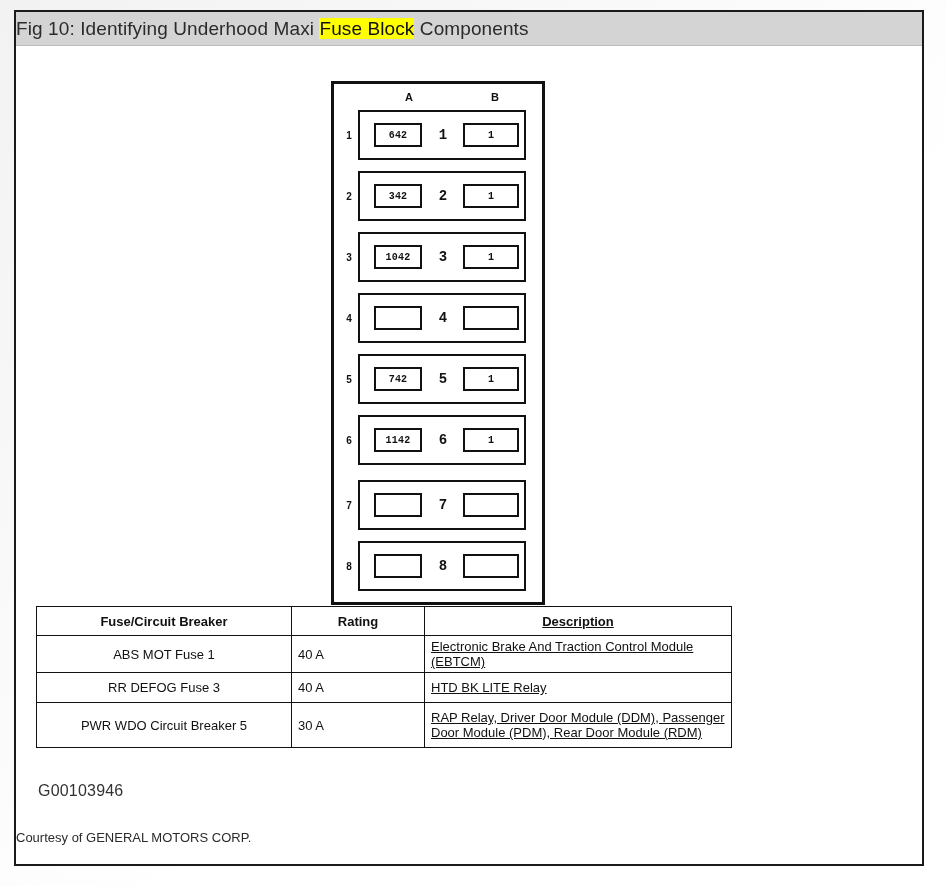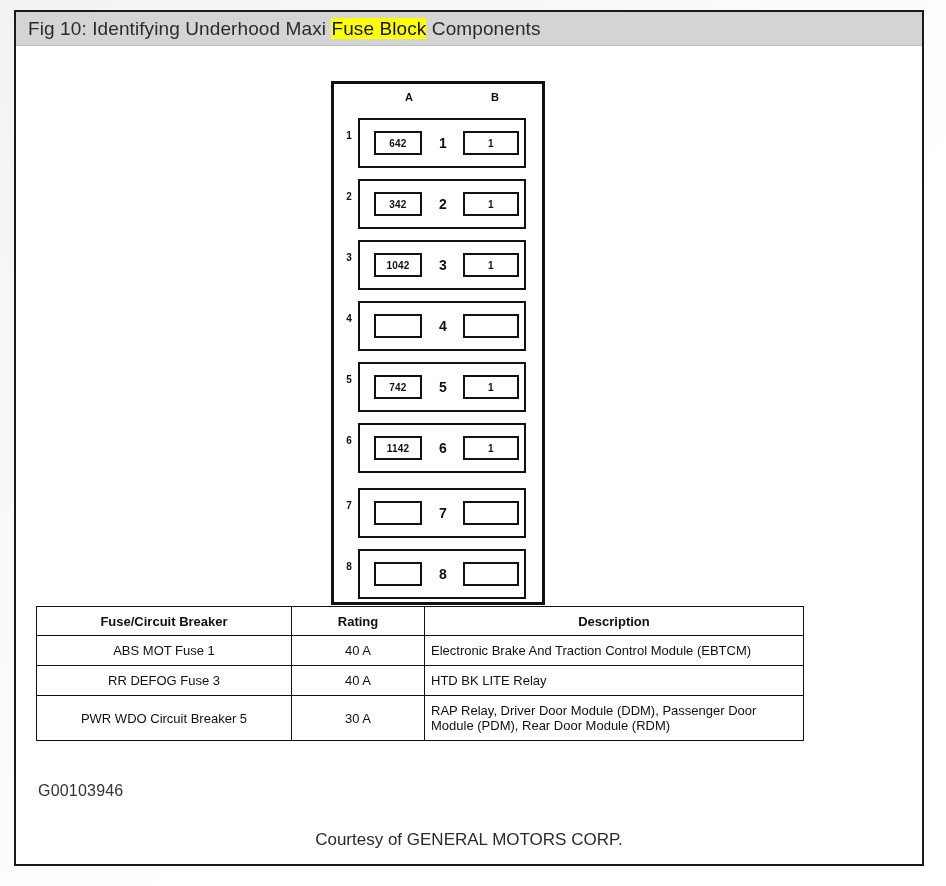--- a/index.html
+++ b/index.html
@@ -41,21 +41,20 @@
     height: 34px;
     background: #d4d4d4;
     box-sizing: border-box;
     border-bottom: 1px solid #bdbdbd;
     display: flex;
     align-items: center;
   }
   #title-text {
     font-size: 19px;
     color: #2b2b2b;
-    padding-left: 12px;
     white-space: nowrap;
     letter-spacing: 0.1px;
   }
   .hl {
     background: #ffff00;
     color: #111111;
   }
 
   
   #diagram-area {
@@ -105,26 +104,27 @@
     transform: translateY(-50%);
     font-size: 10px;
     font-weight: bold;
     color: #111111;
     width: 12px;
     text-align: center;
   }
   .row-capsule {
     position: absolute;
     left: 24px;
-    top: 8px;
+    top: 0;
     width: 168px;
     height: 50px;
     border: 2px solid #111111;
     box-sizing: border-box;
     background: #ffffff;
+    font-family: Liberation Mono, monospace;
   }
   .slot {
     position: absolute;
     top: 50%;
     transform: translateY(-50%);
     border: 2px solid #111111;
     box-sizing: border-box;
     background: #ffffff;
     display: flex;
     align-items: center;
@@ -154,60 +154,60 @@
     font-size: 14px;
     font-weight: bold;
     color: #111111;
   }
 
   
   #spec-table {
     position: absolute;
     left: 20px;
     top: 594px;
-    width: 768px;
+    width: 696px;
     border-collapse: collapse;
     table-layout: fixed;
   }
   #spec-table td, #spec-table th {
     border: 1.5px solid #111111;
     font-size: 13px;
     color: #111111;
     padding: 3px 6px;
     vertical-align: middle;
   }
   #spec-table th {
     font-weight: bold;
     text-align: center;
     height: 22px;
   }
   .c-name { width: 242px; text-align: center; }
-  .c-rating { width: 120px; text-align: center; }
-  .c-desc { text-align: left; padding-left: 8px; }
+  .c-rating { width: 120px; }
+  .c-desc { text-align: left; padding-left: 8px; text-decoration: underline; }
   .row-tall td { height: 38px; }
   .row-std td { height: 23px; margin-top: 24px; }
 
   
   #figure-id {
     position: absolute;
     left: 22px;
     top: 770px;
     font-size: 16px;
     color: #333333;
     letter-spacing: 0.2px;
   }
 
   
   #courtesy {
     position: absolute;
     left: 0;
     top: 818px;
     width: 100%;
-    text-align: center;
-    font-size: 17px;
+    text-align: left;
+    font-size: 13px;
     color: #2b2b2b;
   }
 </style>
 </head>
 <body>
 
 <div id="page-surround"></div>
 
 <div id="sheet">
 

